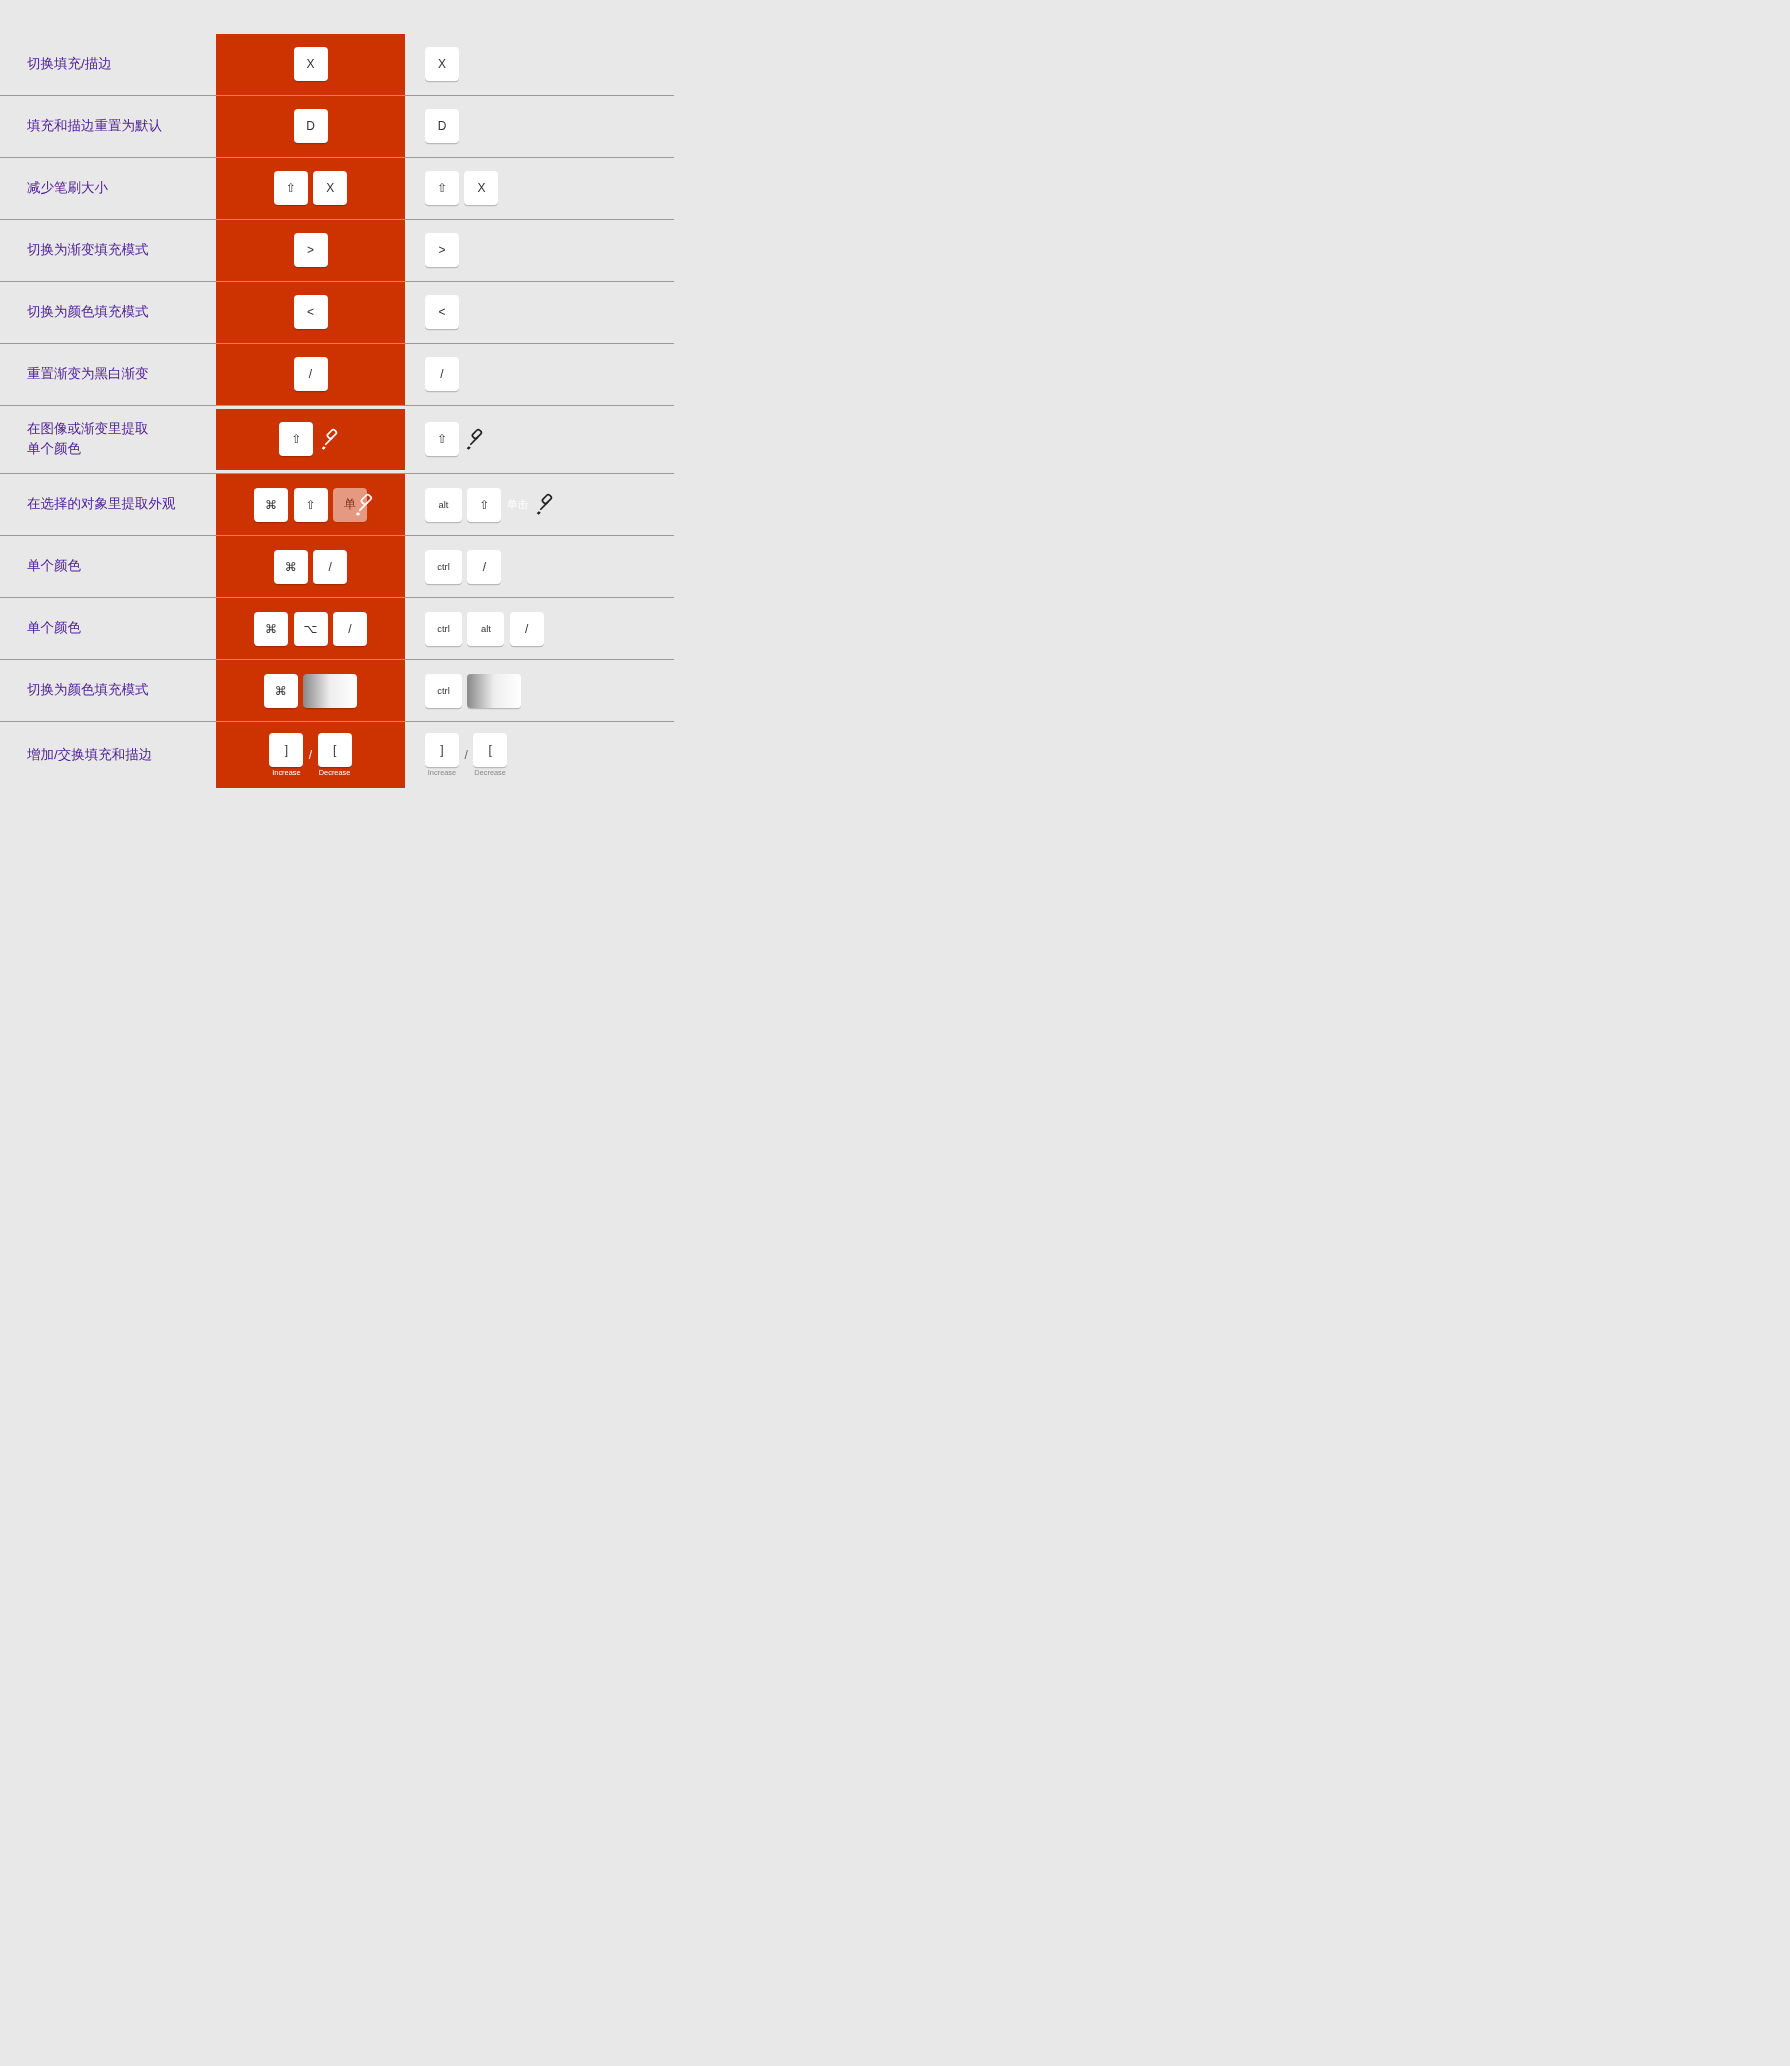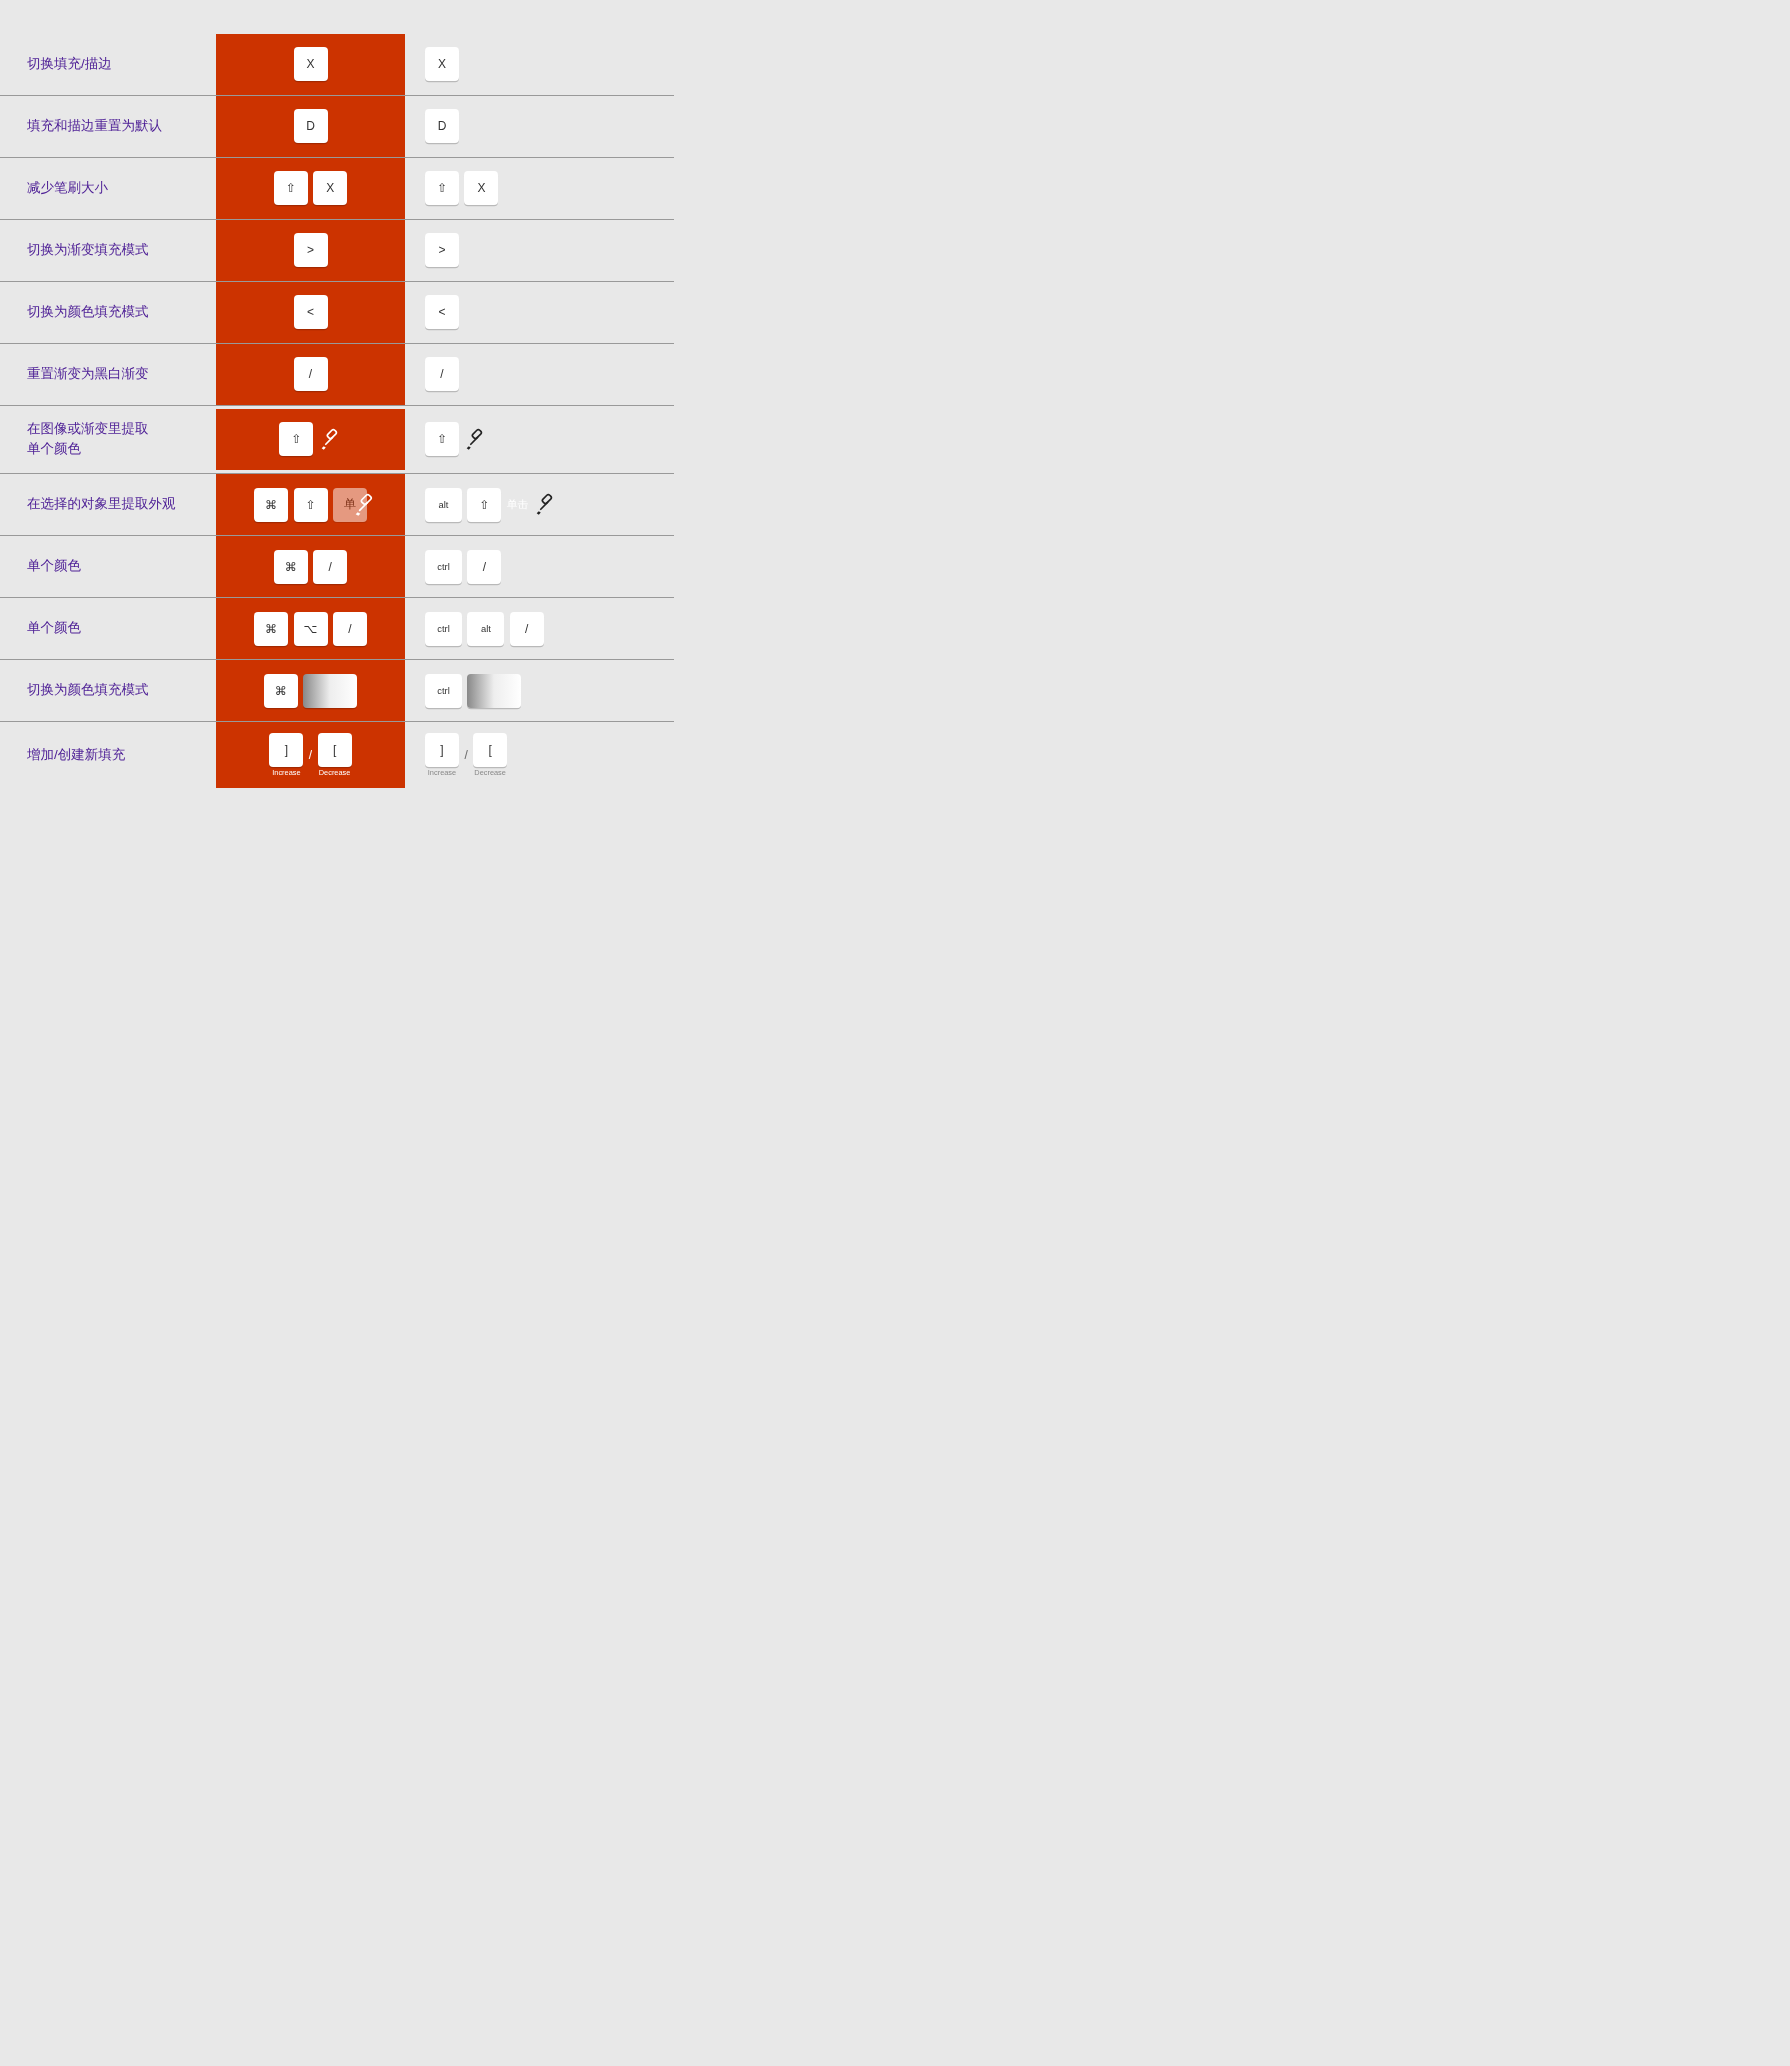--- a/index.html
+++ b/index.html
@@ -304,21 +304,21 @@
     <div class="cell-mac">
       <span class="key">⌘</span>
           <span class="gradient-key"></span>
     </div>
     <div class="cell-win">
       <span class="key small-text">ctrl</span>
           <span class="gradient-key"></span>
     </div>
   </div>
       <div class="table-row">
-    <div class="cell-label">增加/创建新填充</div>
+    <div class="cell-label">增加/交换填充和描边</div>
     <div class="cell-mac">
       <span class="key-with-label">
         <span class="key">]</span>
         <span class="key-sub-label">Increase</span>
       </span>
           <span class="key-separator">/</span>
           <span class="key-with-label">
         <span class="key">[</span>
         <span class="key-sub-label">Decrease</span>
       </span>

